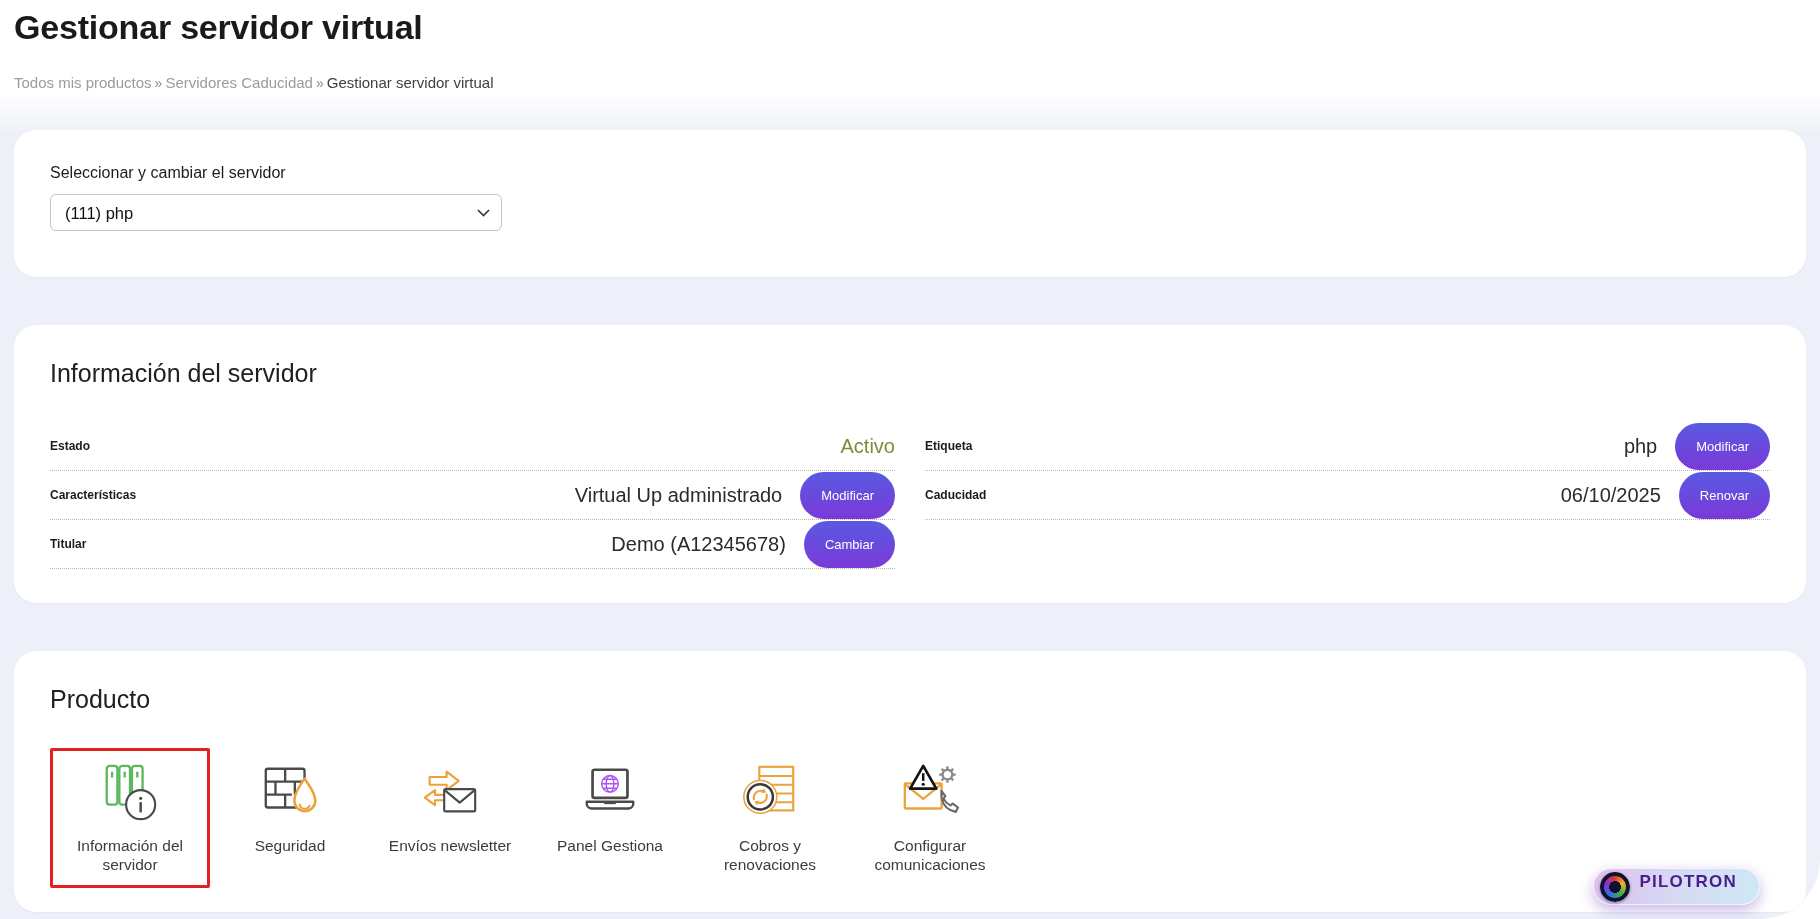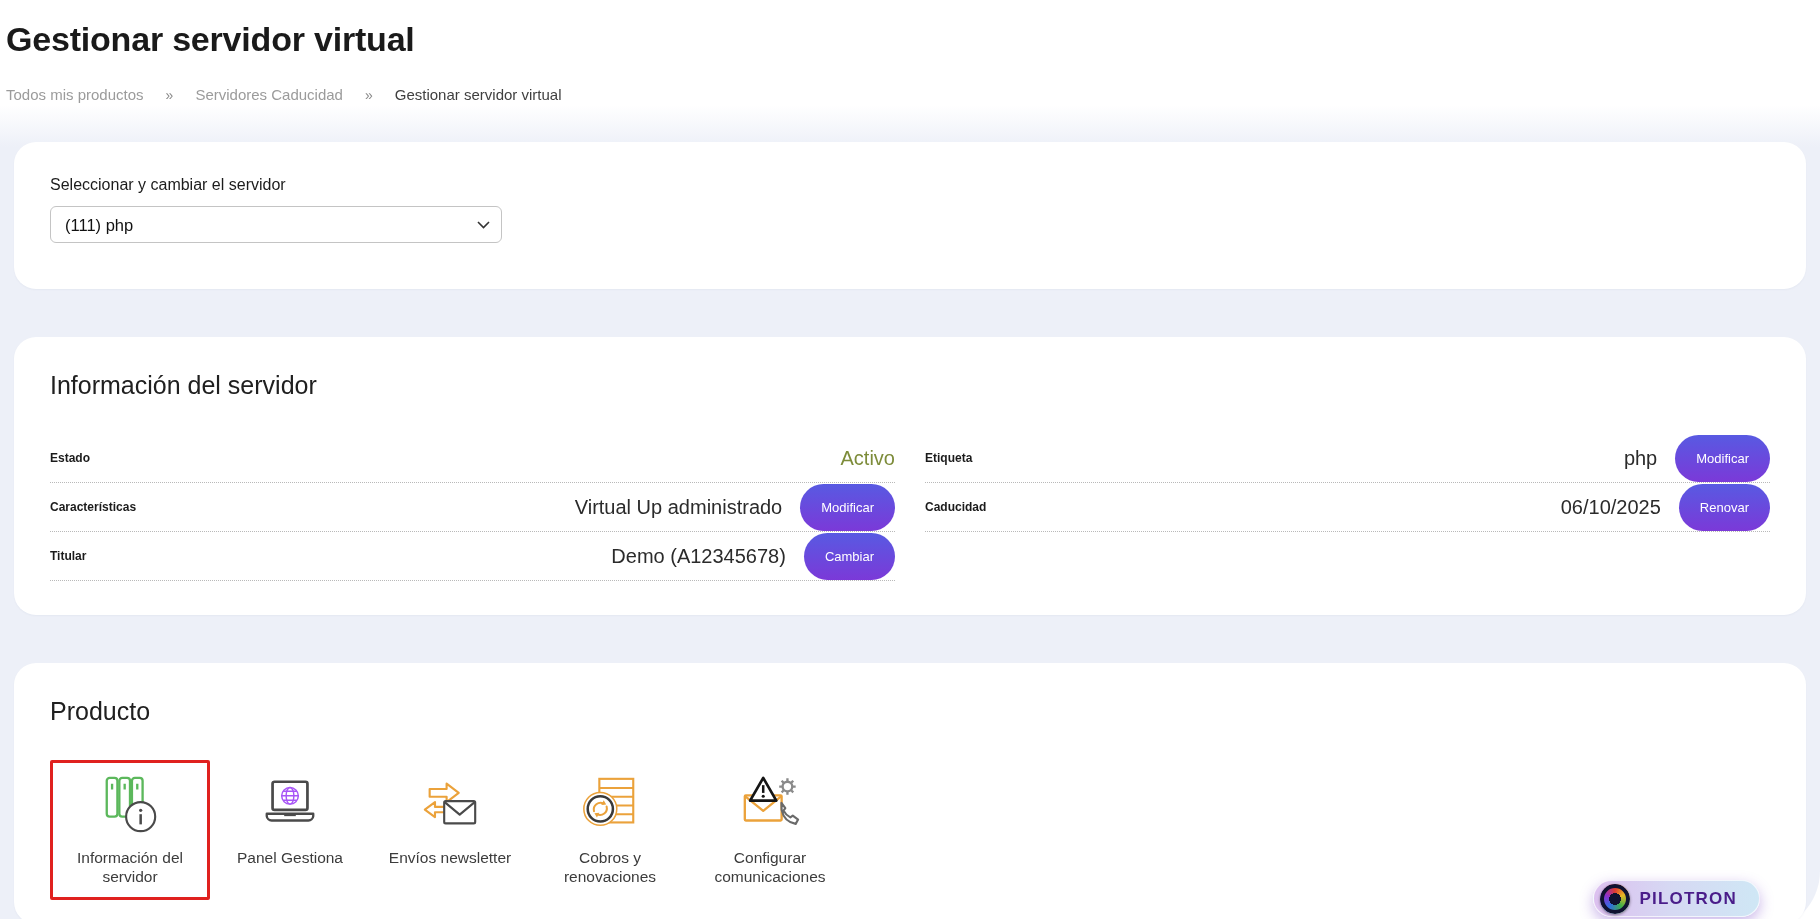--- a/index.html
+++ b/index.html
@@ -6,26 +6,26 @@
   html,body { width: 1820px; height: 919px; }
   body {
     font-family: "Liberation Sans", sans-serif;
     background: #ffffff;
     color: #212121;
     overflow: hidden;
     position: relative;
   }
 
   
-  .page-header { height: 93px; padding: 5px 14px 0 6px; background: #fff; margin-top: 12px; }
+  .page-header { height: 93px; padding: 5px 14px 0 14px; background: #fff; }
   .page-header h1 {
     font-size: 34px; font-weight: 700; color: #1a1a1a;
     line-height: 44px; letter-spacing: -0.2px;
   }
-  .breadcrumb { margin-top: 25px; font-size: 15px; display: flex; gap: 22px; align-items: center; }
+  .breadcrumb { margin-top: 25px; font-size: 15px; display: flex; gap: 3px; align-items: center; }
   .breadcrumb .crumb { color: #9b9b9b; cursor: pointer; }
   .breadcrumb .sep { color: #8a8a8a; font-size: 14px; }
   .breadcrumb .current { color: #3f3f3f; }
 
   
   .content {
     height: 826px;
     padding: 37px 14px 3px 14px;
     background: linear-gradient(180deg, #ffffff 0%, #edf0f8 42px, #edf0f8 100%);
     border-bottom-right-radius: 60px;
@@ -91,21 +91,21 @@
     cursor: pointer; text-align: center;
   }
   .tile.selected { border-color: #e0211f; border-radius: 2px; }
   .tile .icon-box { height: 66px; display: flex; align-items: center; justify-content: center; }
   .tile .tile-label { margin-top: 11px; font-size: 15.5px; line-height: 1.22; color: #3c3c3c; }
 
   
   .pilotron {
     position: absolute; right: 60px; bottom: 14px;
     height: 37px; padding: 3px 22px 3px 6px;
-    display: flex; align-items: center; gap: 10px;
+    display: flex; align-items: flex-start; gap: 10px;
     border-radius: 999px;
     background: linear-gradient(90deg, #dcc0ef 0%, #d6d8f3 45%, #cfe7f5 100%);
     border: 1px solid rgba(255,255,255,0.7);
     box-shadow: 0 5px 14px rgba(120,70,200,0.40);
     cursor: pointer;
   }
   .pilotron-logo {
     width: 30px; height: 30px; border-radius: 50%;
     background:
       radial-gradient(circle at center, #101231 0 27%, rgba(0,0,0,0) 28%),
@@ -204,56 +204,69 @@
               <path d="M13.5 10 v6 M26.5 10 v6 M39.5 10 v6"></path>
             </g>
             <circle cx="43" cy="44" r="15" fill="#fff" stroke="#4a4a4a" stroke-width="2.2"></circle>
             <circle cx="43" cy="37.5" r="1.7" fill="#4a4a4a"></circle>
             <path d="M43 41.5 v10.5" stroke="#4a4a4a" stroke-width="2.6"></path>
           </svg>
         </span>
         <span class="tile-label">Información del servidor</span>
       </div>
 
+      <div class="tile">
+        <span class="icon-box">
+          <svg width="62" height="62" viewBox="0 0 64 64">
+            <g fill="none" stroke="#4a4a4a" stroke-width="2.4">
+              <rect x="7" y="7" width="40" height="40" rx="2"></rect>
+              <path d="M7 20.3 h40 M7 33.6 h27 M27 7 v13.3 M17 20.3 v13.3 M37 20.3 v13.3 M27 33.6 v13.4"></path>
+            </g>
+            <path d="M47 17 C42.5 24.5 36.5 31 36.5 40 a10.8 10.8 0 0 0 21.6 0 C58 31 51.5 24.5 47 17 Z" fill="#fff" stroke="#eba23b" stroke-width="2.6" stroke-linejoin="round"></path>
+            <path d="M42 43 a5.3 5.3 0 0 0 10.4 1.4" fill="none" stroke="#eba23b" stroke-width="2"></path>
+          </svg>
+        </span>
+        <span class="tile-label">Seguridad</span>
+      </div>
+
+      <div class="tile">
+        <span class="icon-box">
+          <svg width="62" height="62" viewBox="0 0 64 64">
+            <g fill="#fff" stroke="#eba23b" stroke-width="2.2" stroke-linejoin="round">
+              <path d="M11 15.5 h17.5 v-5.5 L41 19.5 28.5 29 v-5.5 H11 Z"></path>
+              <path d="M29 34 h-12.5 v-5 L6 36.8 16.5 44.5 v-5 H29 Z"></path>
+            </g>
+            <g stroke="#4a4a4a" stroke-width="2.2" stroke-linejoin="round">
+              <rect x="26" y="28" width="32" height="23" rx="1.5" fill="#fff"></rect>
+              <path d="M26.5 29 L42 42 57.5 29" fill="none"></path>
+            </g>
+          </svg>
+        </span>
+        <span class="tile-label">Envíos newsletter</span>
+      </div>
 
       <div class="tile">
         <span class="icon-box">
           <svg width="62" height="62" viewBox="0 0 64 64">
             <rect x="14" y="8" width="36" height="29" rx="2" fill="#fff" stroke="#4a4a4a" stroke-width="2.8"></rect>
             <g fill="none" stroke="#a855f7" stroke-width="1.5">
               <circle cx="32" cy="22.5" r="8.6"></circle>
               <ellipse cx="32" cy="22.5" rx="4" ry="8.6"></ellipse>
               <path d="M23.6 22.5 h16.8 M25 17.8 h14 M25 27.2 h14"></path>
             </g>
             <path d="M8 41 h48 v2.5 a5 5 0 0 1 -5 4.5 H13 a5 5 0 0 1 -5 -4.5 Z" fill="#fff" stroke="#4a4a4a" stroke-width="2.4" stroke-linejoin="round"></path>
             <path d="M26 42.5 h12" stroke="#4a4a4a" stroke-width="2"></path>
           </svg>
         </span>
         <span class="tile-label">Panel Gestiona</span>
       </div>
 
       <div class="tile">
         <span class="icon-box">
           <svg width="62" height="62" viewBox="0 0 64 64">
-            <g fill="#fff" stroke="#eba23b" stroke-width="2.2" stroke-linejoin="round">
-              <path d="M11 15.5 h17.5 v-5.5 L41 19.5 28.5 29 v-5.5 H11 Z"></path>
-              <path d="M29 34 h-12.5 v-5 L6 36.8 16.5 44.5 v-5 H29 Z"></path>
-            </g>
-            <g stroke="#4a4a4a" stroke-width="2.2" stroke-linejoin="round">
-              <rect x="26" y="28" width="32" height="23" rx="1.5" fill="#fff"></rect>
-              <path d="M26.5 29 L42 42 57.5 29" fill="none"></path>
-            </g>
-          </svg>
-        </span>
-        <span class="tile-label">Envíos newsletter</span>
-      </div>
-
-      <div class="tile">
-        <span class="icon-box">
-          <svg width="62" height="62" viewBox="0 0 64 64">
             <g fill="#fff" stroke="#eba23b" stroke-width="2.2">
               <rect x="21" y="5" width="35" height="45"></rect>
               <path d="M21 14.5 h35 M21 23.5 h35 M21 32.5 h35 M21 41.5 h35"></path>
             </g>
             <circle cx="22" cy="36" r="17" fill="#fff" stroke="#eba23b" stroke-width="1.6"></circle>
             <circle cx="22" cy="36" r="13" fill="#fff" stroke="#3a3a3a" stroke-width="2.6"></circle>
             <g fill="none" stroke="#eba23b" stroke-width="2.1" stroke-linecap="round">
               <path d="M15.5 38.5 a7 7 0 0 1 10 -8"></path>
               <path d="M28.5 33.5 a7 7 0 0 1 -10 8"></path>
             </g>

